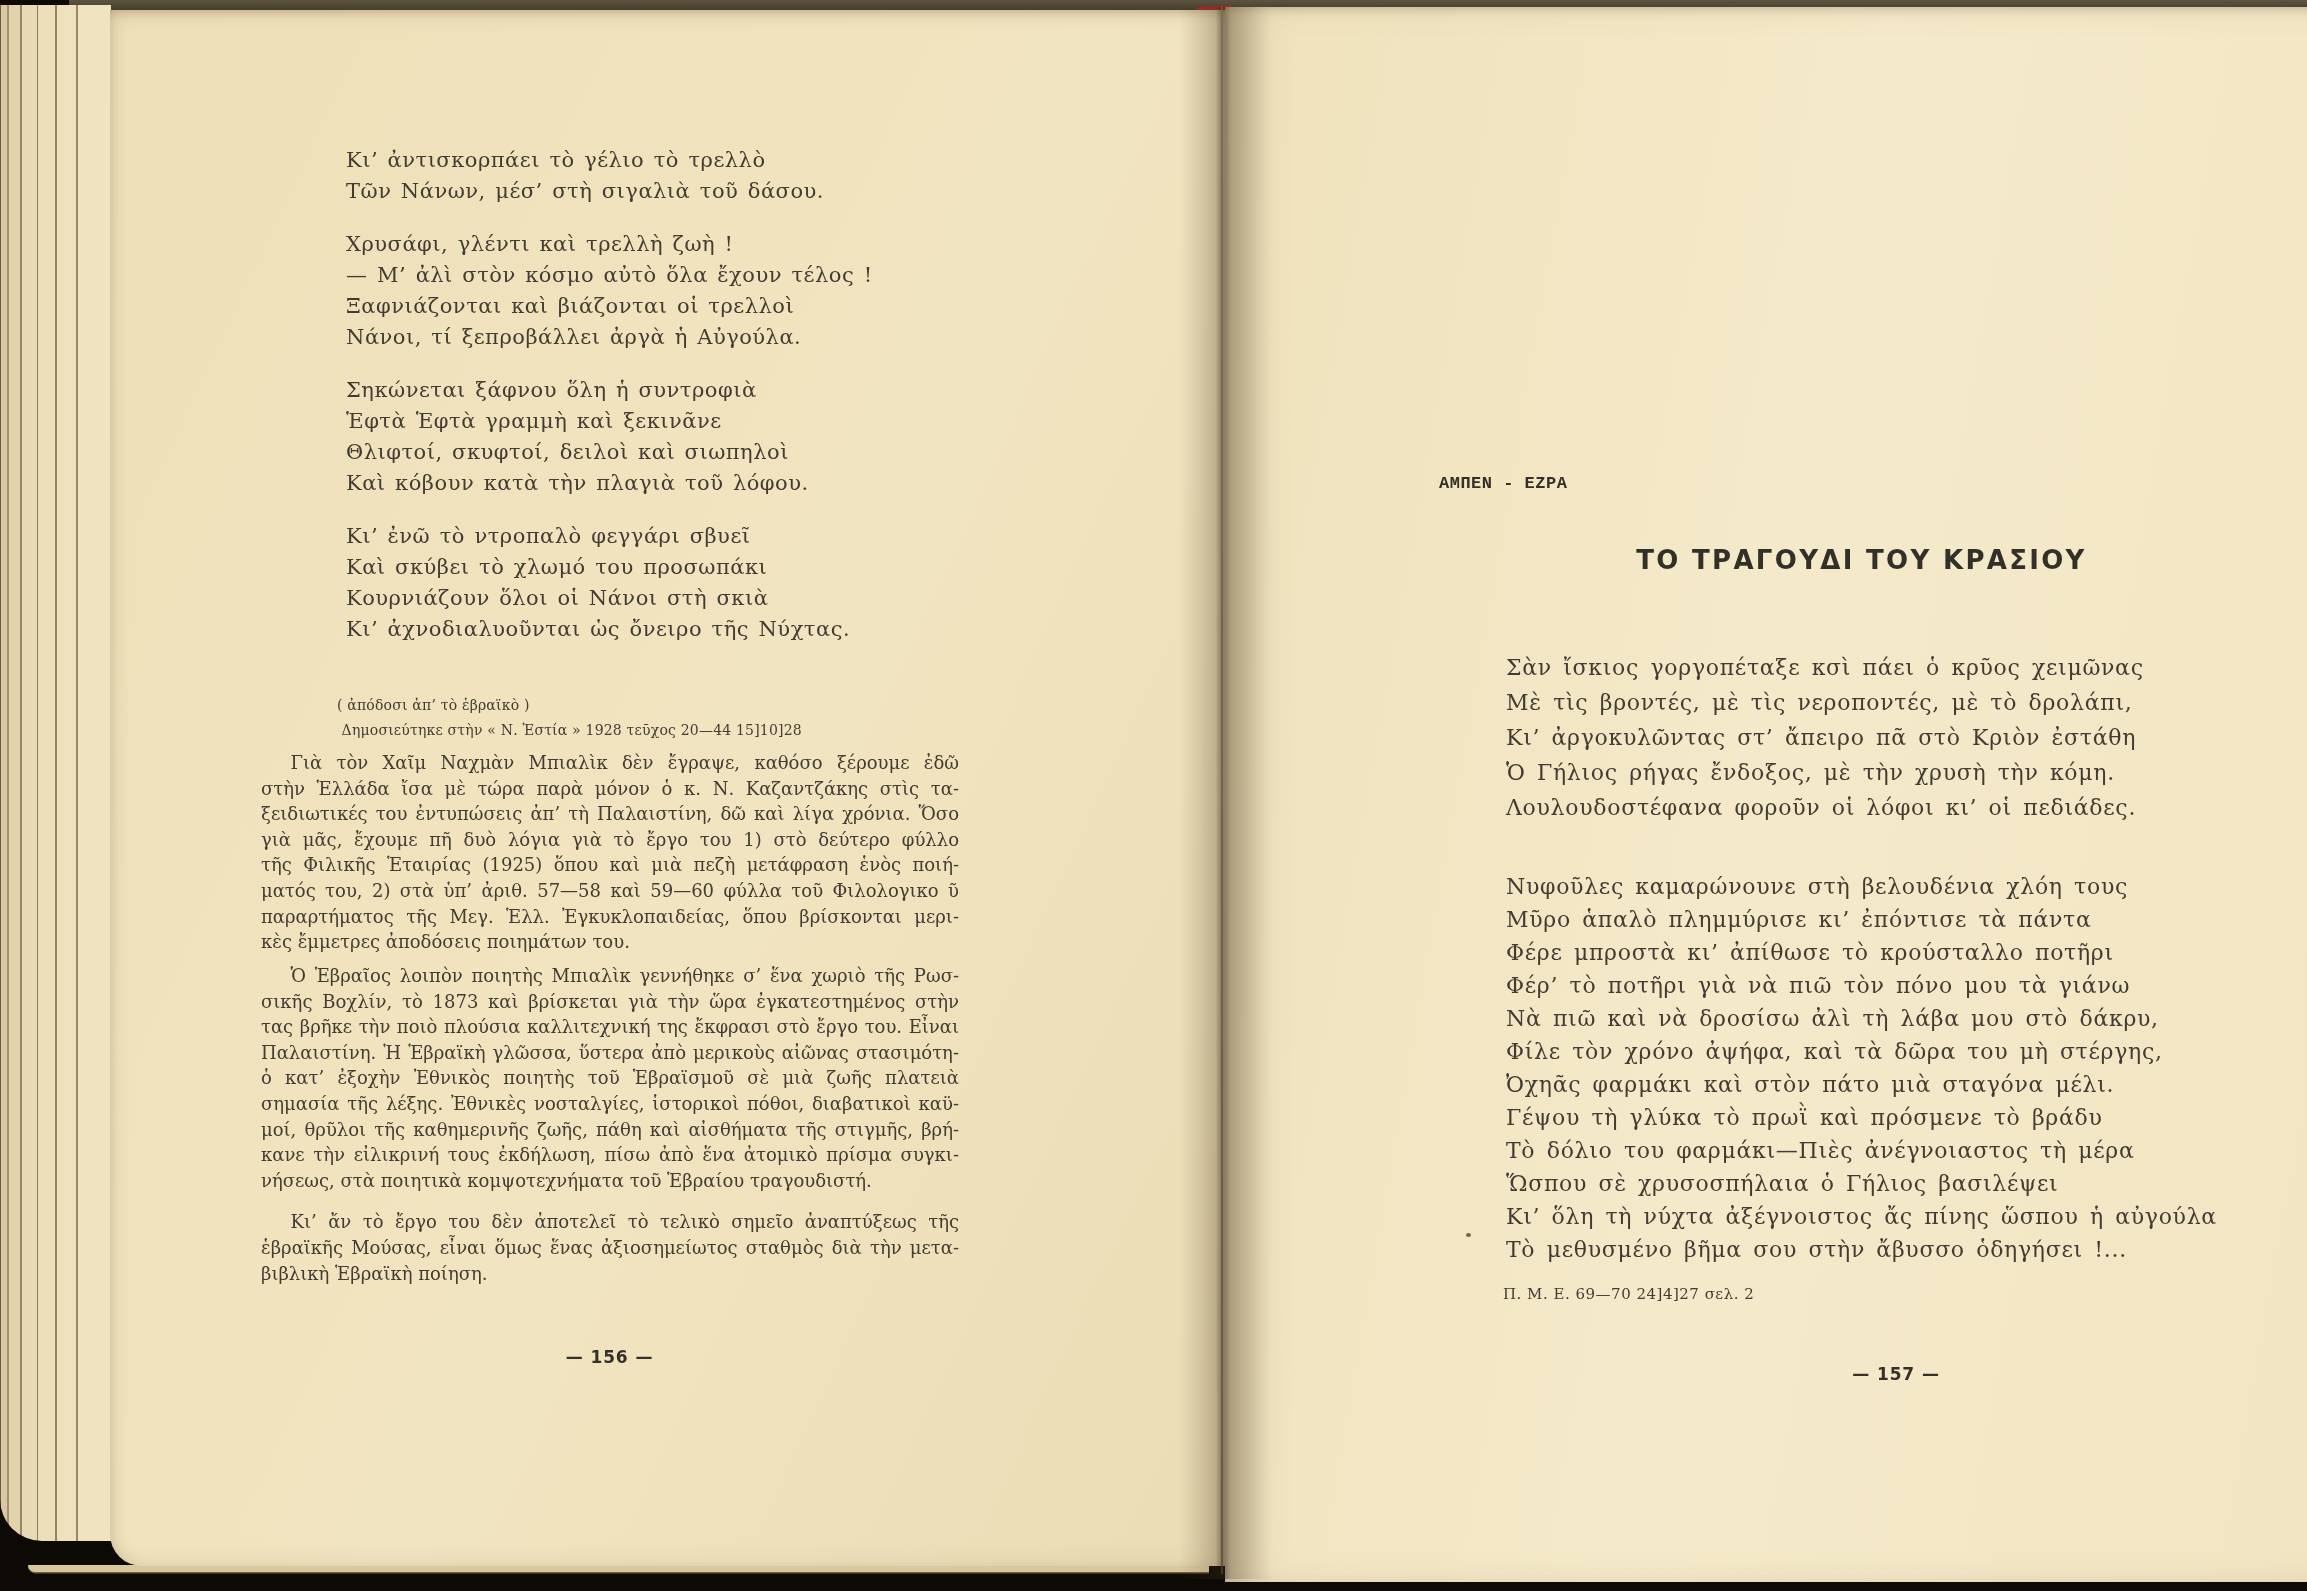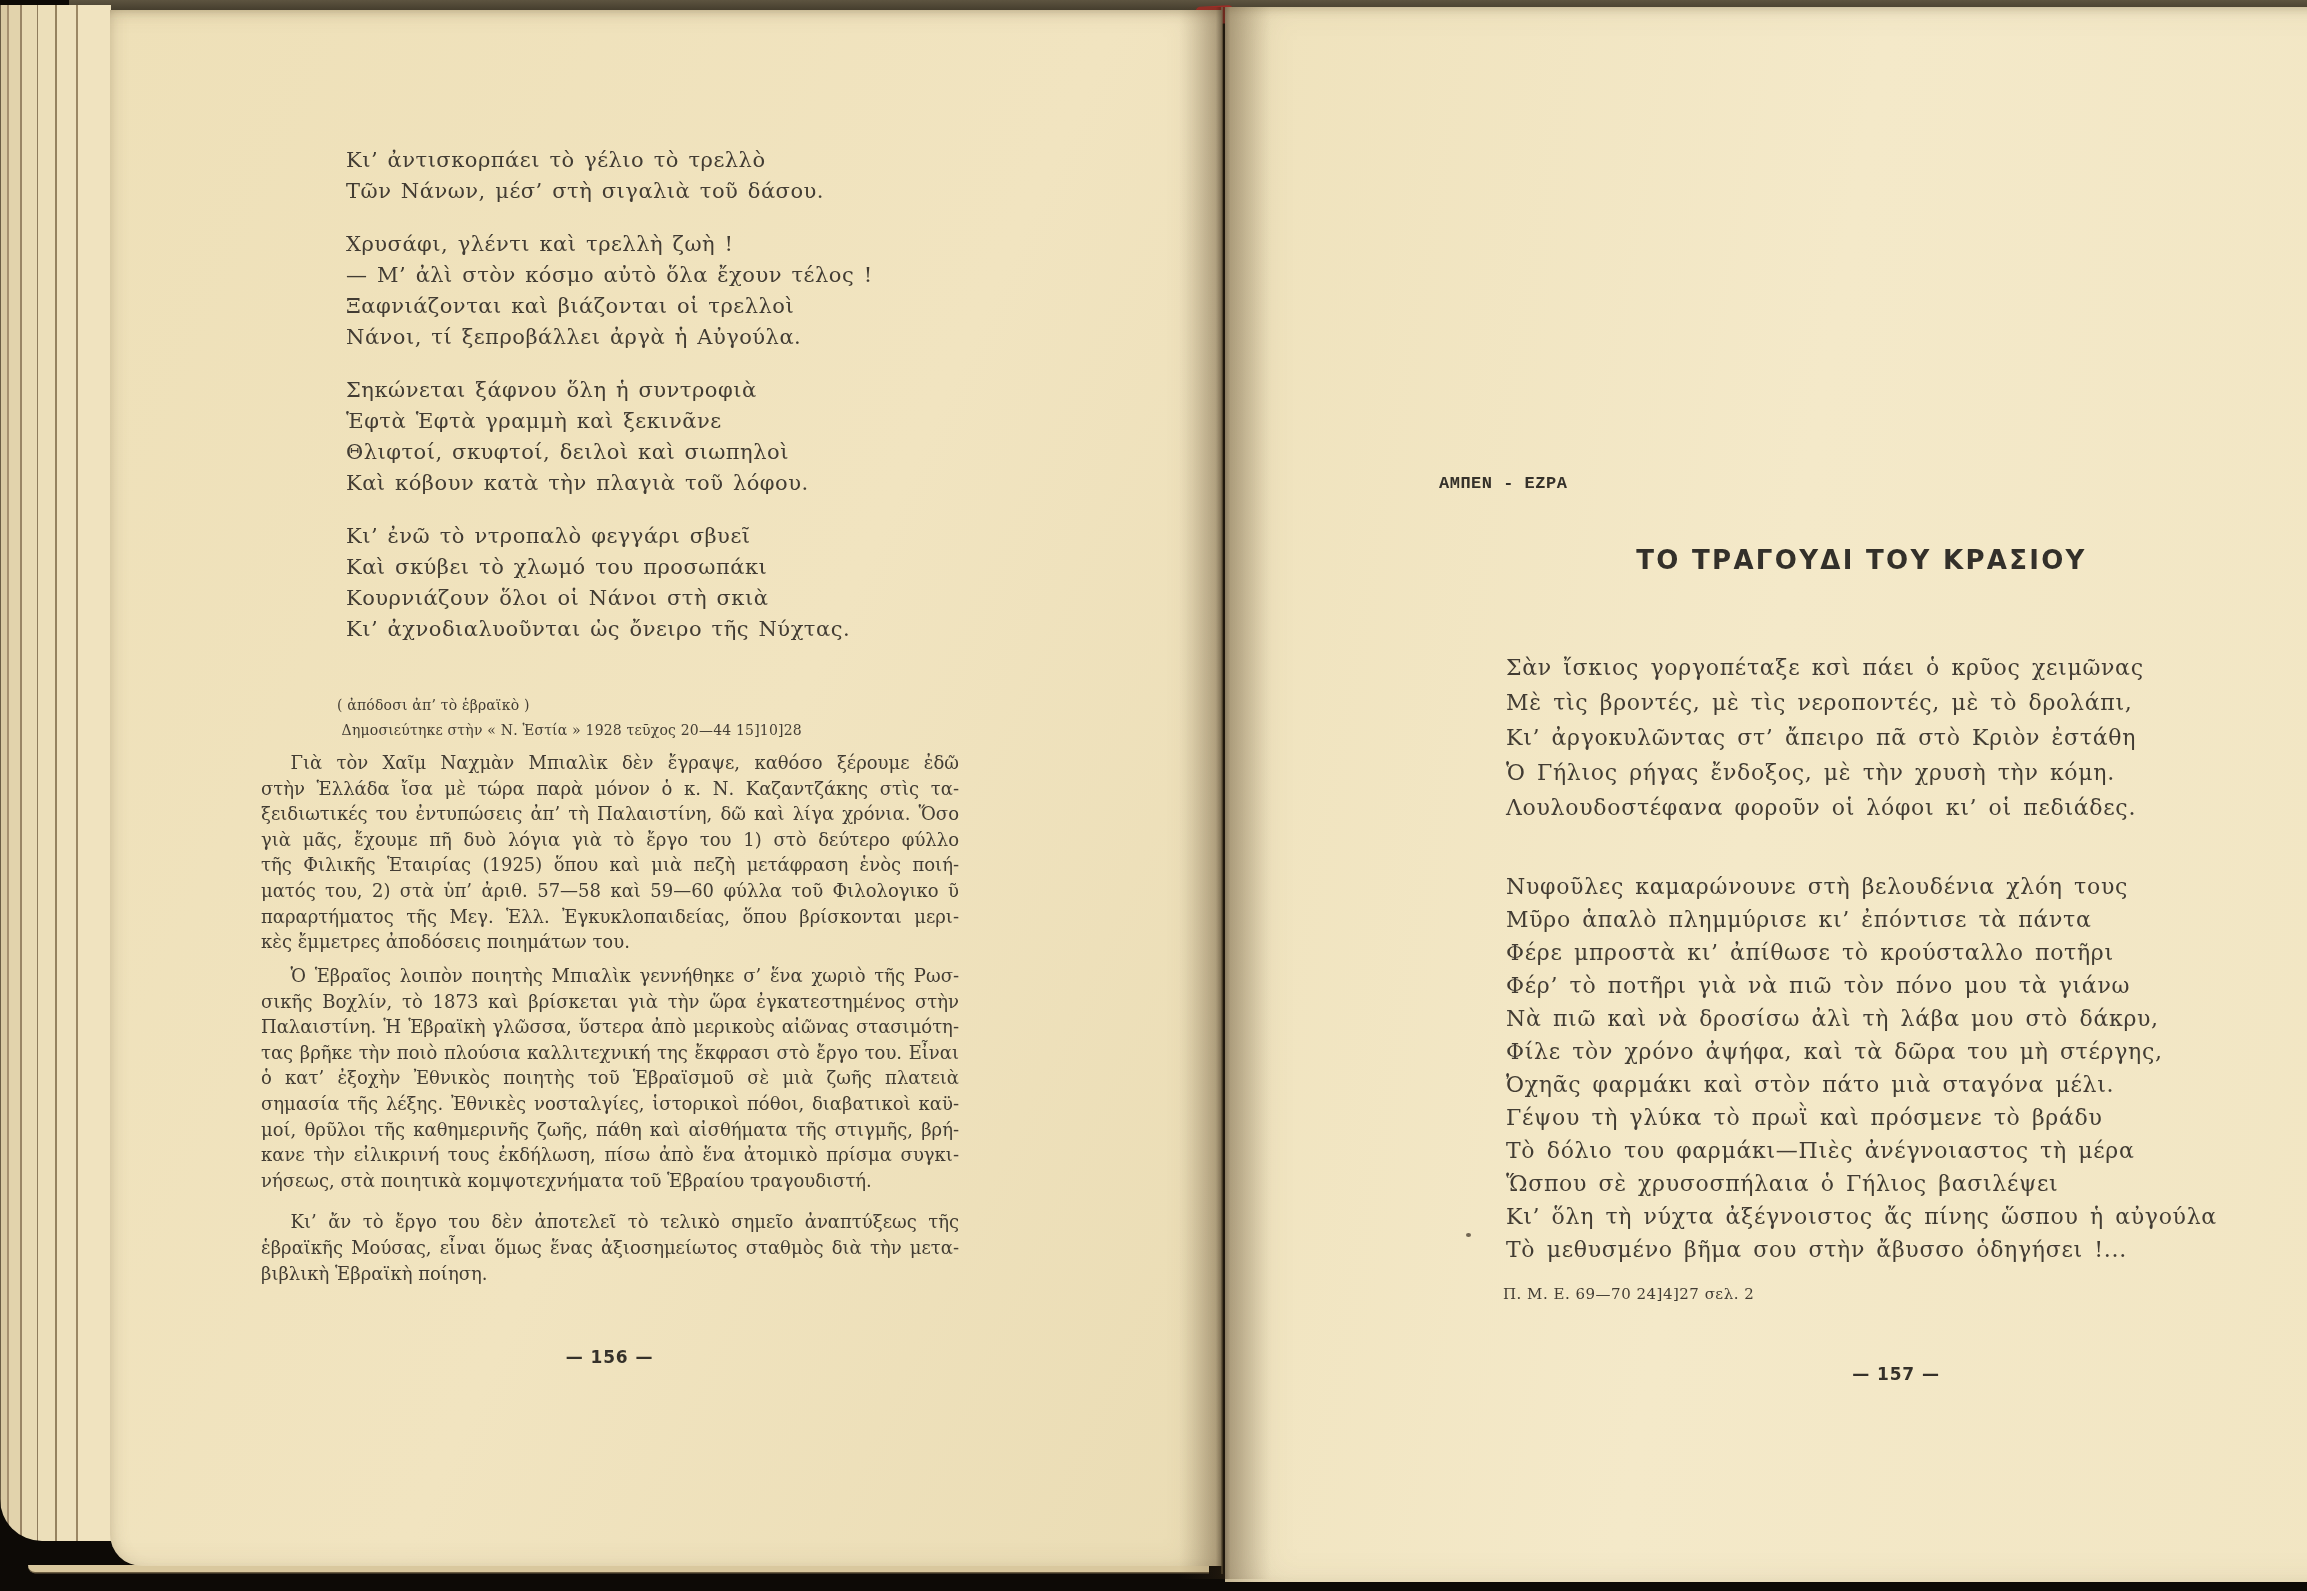--- a/index.html
+++ b/index.html
@@ -30,20 +30,21 @@
     box-shadow:0 1.4px 0 #6b5d42;
   }
   .page { position:absolute; }
   .left-page {
     left:110px; top:10px; width:1112px; height:1556px;
     background:linear-gradient(115deg,#eee0b8 0%, #f1e4c0 55%, #eadcb4 100%);
     border-bottom-left-radius:32px;
     box-shadow:inset -32px 0 42px -23px rgba(100,80,50,.45),
                inset 11.5px 0 18.5px -11.5px rgba(120,100,70,.30),
                inset 0 8.3px 13px -8.3px rgba(90,70,40,.35);
+    padding-left:16px;
   }
   .right-page {
     left:1225px; top:6.5px; width:1201px; height:1575px;
     background:linear-gradient(100deg,#efe2bc 0%, #f4e9c9 45%, #f1e5c2 100%);
     box-shadow:inset 39px 0 51px -28px rgba(100,80,50,.42),
                inset -9.2px 0 16px -10px rgba(120,100,70,.30),
                inset 0 7.4px 12px -7.4px rgba(90,70,40,.32);
   }
   .red-band {
     position:absolute; left:1196px; top:5.5px; width:37px; height:17.5px;
@@ -138,22 +139,22 @@
           <div class="jline">ξειδιωτικές του ἐντυπώσεις ἀπ’ τὴ Παλαιστίνη, δῶ καὶ λίγα χρόνια. Ὅσο</div>
           <div class="jline">γιὰ μᾶς, ἔχουμε πῆ δυὸ λόγια γιὰ τὸ ἔργο του 1) στὸ δεύτερο φύλλο</div>
           <div class="jline">τῆς Φιλικῆς Ἑταιρίας (1925) ὅπου καὶ μιὰ πεζὴ μετάφραση ἑνὸς ποιή-</div>
           <div class="jline">ματός του, 2) στὰ ὑπ’ ἀριθ. 57—58 καὶ 59—60 φύλλα τοῦ Φιλολογικο ῦ</div>
           <div class="jline">παραρτήματος τῆς Μεγ. Ἑλλ. Ἐγκυκλοπαιδείας, ὅπου βρίσκονται μερι-</div>
           <div class="jline jlast">κὲς ἔμμετρες ἀποδόσεις ποιημάτων του.</div>
         </div>
         <div class="para">
           <div class="jline jfirst">Ὁ Ἑβραῖος λοιπὸν ποιητὴς Μπιαλὶκ γεννήθηκε σ’ ἕνα χωριὸ τῆς Ρωσ-</div>
           <div class="jline">σικῆς Βοχλίν, τὸ 1873 καὶ βρίσκεται γιὰ τὴν ὥρα ἐγκατεστημένος στὴν</div>
+          <div class="jline">τας βρῆκε τὴν ποιὸ πλούσια καλλιτεχνική της ἔκφρασι στὸ ἔργο του. Εἶναι</div>
           <div class="jline">Παλαιστίνη. Ἡ Ἑβραϊκὴ γλῶσσα, ὕστερα ἀπὸ μερικοὺς αἰῶνας στασιμότη-</div>
-          <div class="jline">τας βρῆκε τὴν ποιὸ πλούσια καλλιτεχνική της ἔκφρασι στὸ ἔργο του. Εἶναι</div>
           <div class="jline">ὁ κατ’ ἐξοχὴν Ἐθνικὸς ποιητὴς τοῦ Ἑβραϊσμοῦ σὲ μιὰ ζωῆς πλατειὰ</div>
           <div class="jline">σημασία τῆς λέξης. Ἐθνικὲς νοσταλγίες, ἱστορικοὶ πόθοι, διαβατικοὶ καϋ-</div>
           <div class="jline">μοί, θρῦλοι τῆς καθημερινῆς ζωῆς, πάθη καὶ αἰσθήματα τῆς στιγμῆς, βρή-</div>
           <div class="jline">κανε τὴν εἰλικρινή τους ἐκδήλωση, πίσω ἀπὸ ἕνα ἀτομικὸ πρίσμα συγκι-</div>
           <div class="jline jlast">νήσεως, στὰ ποιητικὰ κομψοτεχνήματα τοῦ Ἑβραίου τραγουδιστή.</div>
         </div>
         <div class="para">
           <div class="jline jfirst">Κι’ ἄν τὸ ἔργο του δὲν ἀποτελεῖ τὸ τελικὸ σημεῖο ἀναπτύξεως τῆς</div>
           <div class="jline">ἑβραϊκῆς Μούσας, εἶναι ὅμως ἕνας ἀξιοσημείωτος σταθμὸς διὰ τὴν μετα-</div>
           <div class="jline jlast">βιβλικὴ Ἑβραϊκὴ ποίηση.</div>

